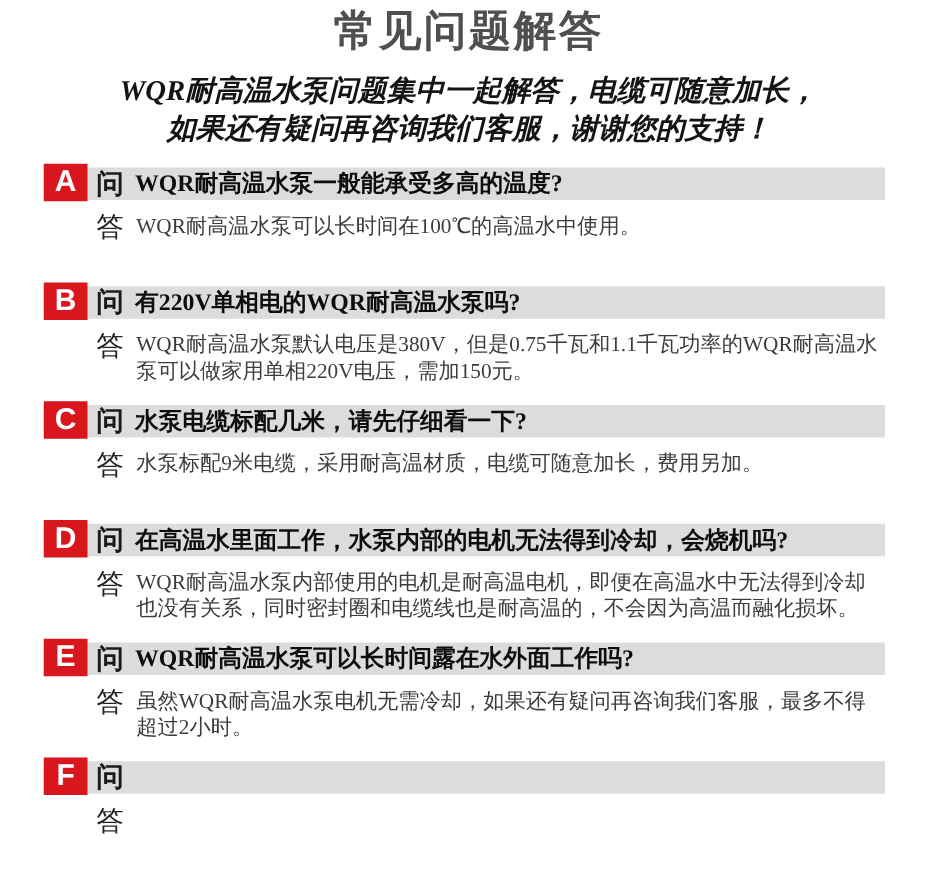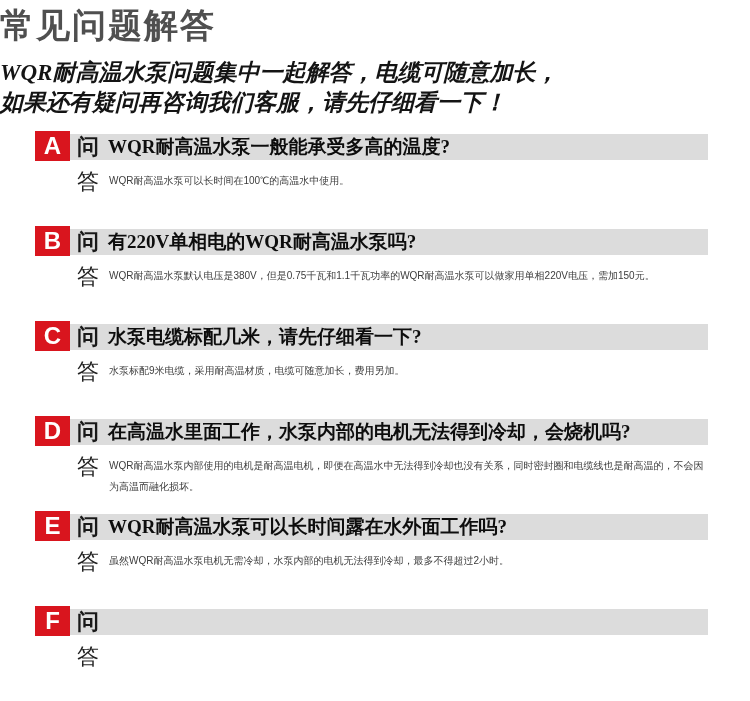--- a/index.html
+++ b/index.html
@@ -7,21 +7,21 @@
   body {
     width: 750px;
     height: 701px;
     margin: 0 auto;
     font-family: "Liberation Sans", sans-serif;
     overflow: hidden;
   }
   .page { width: 750px; padding-top: 6px; }
 
   
-  .header { }
+  .header { text-align: center; }
   .page-title {
     font-family: "Liberation Serif", serif;
     font-weight: bold;
     font-size: 34px;
     line-height: 40px;
     color: #4f4f4f;
     letter-spacing: 2px;
   }
   .page-subtitle {
     margin-top: 12px;
@@ -91,35 +91,36 @@
   .a-label {
     font-family: "Liberation Serif", serif;
     font-size: 22px;
     line-height: 24px;
     color: #222222;
     flex: 0 0 auto;
   }
   .a-text {
     margin-left: 10px;
     max-width: 596px;
-    font-size: 10px;
+    font-size: 17px;
     line-height: 21px;
     color: #3c3c3c;
+    font-family: Liberation Serif, serif;
   }
 </style>
 </head>
 <body>
 
 <div class="page">
 
   <div class="header">
     <h1 class="page-title">常见问题解答</h1>
     <div class="page-subtitle">
       <span class="sub-line">WQR耐高温水泵问题集中一起解答，电缆可随意加长，</span>
-      <span class="sub-line">如果还有疑问再咨询我们客服，请先仔细看一下！</span>
+      <span class="sub-line">如果还有疑问再咨询我们客服，谢谢您的支持！</span>
     </div>
   </div>
 
   <div class="faq-list" id="faq-list">
     <section class="faq-section">
       <div class="qbar">
         <span class="badge">
           <span class="badge-letter">A</span>
         </span>
         <span class="q-label">问</span>
@@ -176,21 +177,21 @@
     <section class="faq-section">
       <div class="qbar">
         <span class="badge">
           <span class="badge-letter">E</span>
         </span>
         <span class="q-label">问</span>
         <span class="q-text">WQR耐高温水泵可以长时间露在水外面工作吗?</span>
       </div>
       <div class="arow">
         <span class="a-label">答</span>
-        <p class="a-text">虽然WQR耐高温水泵电机无需冷却，水泵内部的电机无法得到冷却，最多不得超过2小时。</p>
+        <p class="a-text">虽然WQR耐高温水泵电机无需冷却，如果还有疑问再咨询我们客服，最多不得超过2小时。</p>
       </div>
     </section>
 
     <section class="faq-section">
       <div class="qbar">
         <span class="badge">
           <span class="badge-letter">F</span>
         </span>
         <span class="q-label">问</span>
       </div>

